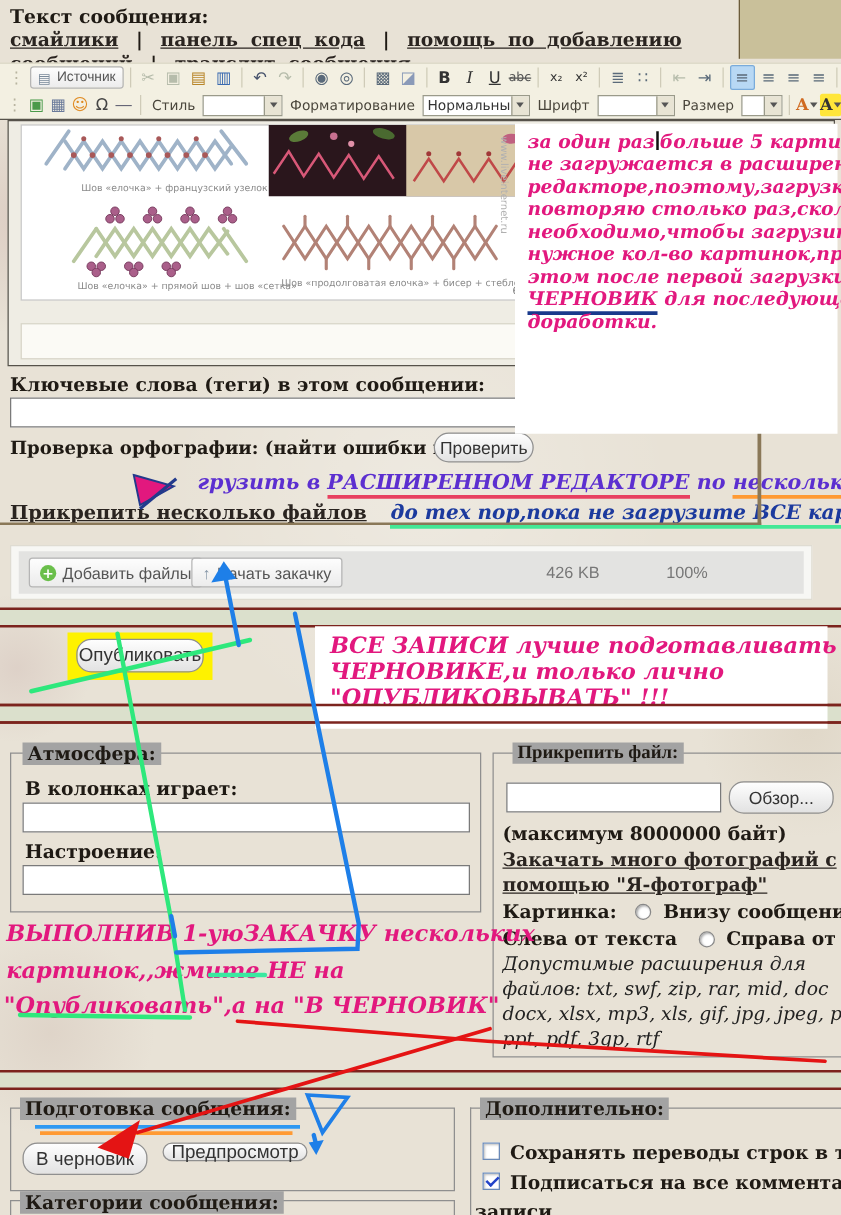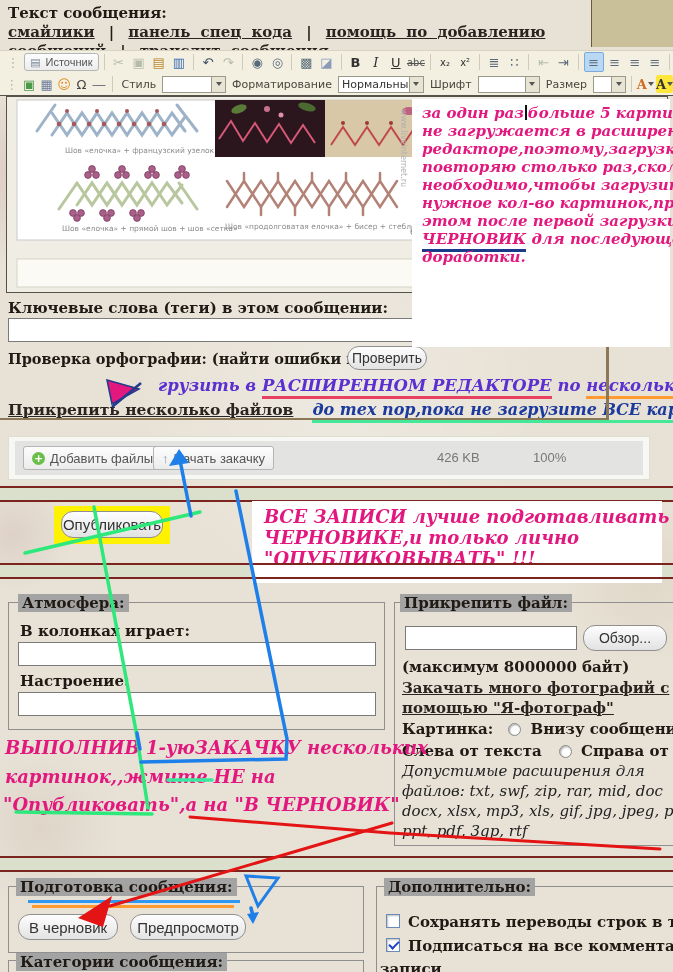--- a/index.html
+++ b/index.html
@@ -328,21 +328,21 @@
 </div>
 
 <div class="fs" style="left:8px;top:602px;width:377px;height:128px;"></div>
 <div class="leg" style="left:18px;top:594px;">Атмосфера:</div>
 <div class="abs lbl nw" style="left:20px;top:622px;">В колонках играет:</div>
 <div class="inp" style="left:18px;top:642px;width:358px;height:24px;"></div>
 <div class="abs lbl nw" style="left:20px;top:672px;">Настроение:</div>
 <div class="inp" style="left:18px;top:692px;width:358px;height:24px;"></div>
 
 <div class="fs" style="left:394px;top:602px;width:312px;height:244px;"></div>
-<div class="leg" style="left:400px;top:594px;">Прикрепить файл:</div>
+<div class="leg" style="left:410px;top:594px;font-family:Liberation Serif, serif;">Прикрепить файл:</div>
 <div class="inp" style="left:405px;top:626px;width:172px;height:24px;"></div>
 <div class="btn abs" style="left:583px;top:625px;width:84px;height:26px;font-size:14px;">Обзор...</div>
 <div class="abs lbl nw" style="left:402px;top:658px;">(максимум 8000000 байт)</div>
 <div class="abs nw" style="left:402px;top:678px;"><span class="link">Закачать много фотографий с</span></div>
 <div class="abs nw" style="left:402px;top:698px;"><span class="link">помощью "Я-фотограф"</span></div>
 <div class="abs nw" style="left:402px;top:719px;">
   <span class="lbl">Картинка:</span>
   <span class="radio" style="margin:0 4px -2px 10px;"></span>
   <span class="lbl" style="font-weight:bold">Внизу сообщения</span>
   
@@ -359,21 +359,21 @@
 
 <div class="abs nw pnk-big" style="left:5px;top:737px;z-index:3;">ВЫПОЛНИВ 1-уюЗАКАЧКУ нескольких</div>
 <div class="abs nw pnk-big" style="left:5px;top:766px;z-index:3;">картинок,,жмите НЕ на</div>
 <div class="abs nw pnk-big" style="left:3px;top:794px;z-index:3;">"Опубликовать",а на "В ЧЕРНОВИК"</div>
 
 <div class="fs" style="left:8px;top:886px;width:356px;height:67px;"></div>
 <div class="leg" style="left:16px;top:878px;">Подготовка сообщения:</div>
 <div class="abs" style="left:28px;top:900px;width:212px;height:3px;background:#2f99f2;z-index:3;"></div>
 <div class="abs" style="left:32px;top:905px;width:202px;height:3px;background:#ff9a33;z-index:3;"></div>
 <div class="btn abs" style="left:18px;top:914px;width:100px;height:26px;">В черновик</div>
-<div class="btn abs" style="left:130px;top:914px;width:116px;height:26px;">Предпросмотр</div>
+<div class="btn abs" style="left:130px;top:914px;width:116px;height:15px;">Предпросмотр</div>
 
 <div class="fs" style="left:8px;top:960px;width:356px;height:12px;border-bottom:none;"></div>
 <div class="leg" style="left:16px;top:953px;">Категории сообщения:</div>
 
 <div class="fs" style="left:376px;top:886px;width:330px;height:86px;border-bottom:none;"></div>
 <div class="leg" style="left:384px;top:878px;">Дополнительно:</div>
 <div class="cb" style="left:386px;top:914px;"></div>
 <div class="abs lbl nw" style="left:408px;top:913px;">Сохранять переводы строк в текст</div>
 <div class="cb checked" style="left:386px;top:938px;"></div>
 <div class="abs lbl nw" style="left:408px;top:937px;">Подписаться на все комментарии</div>

